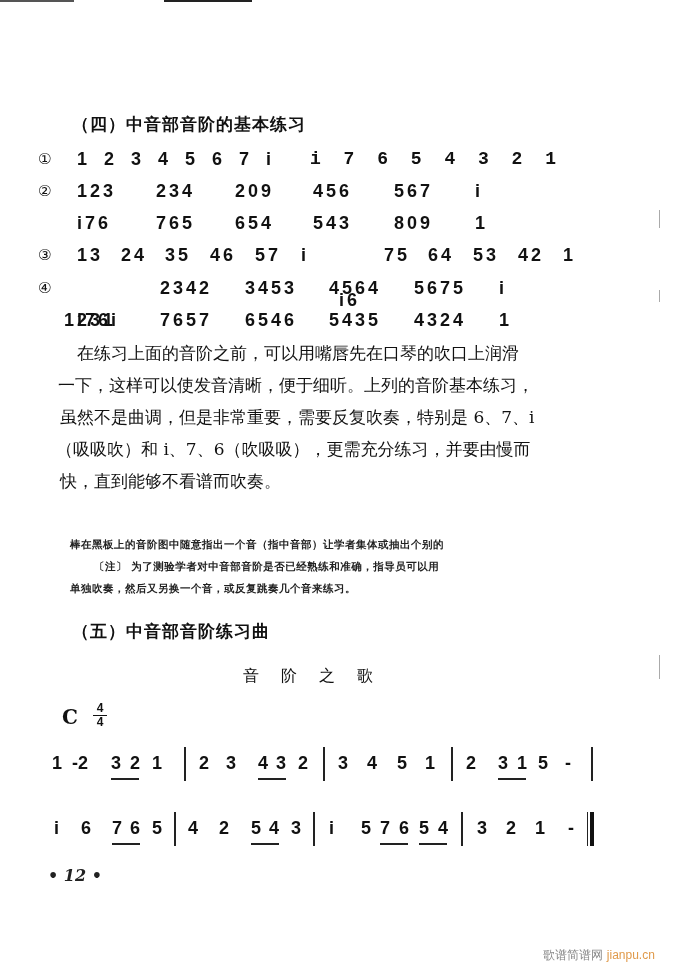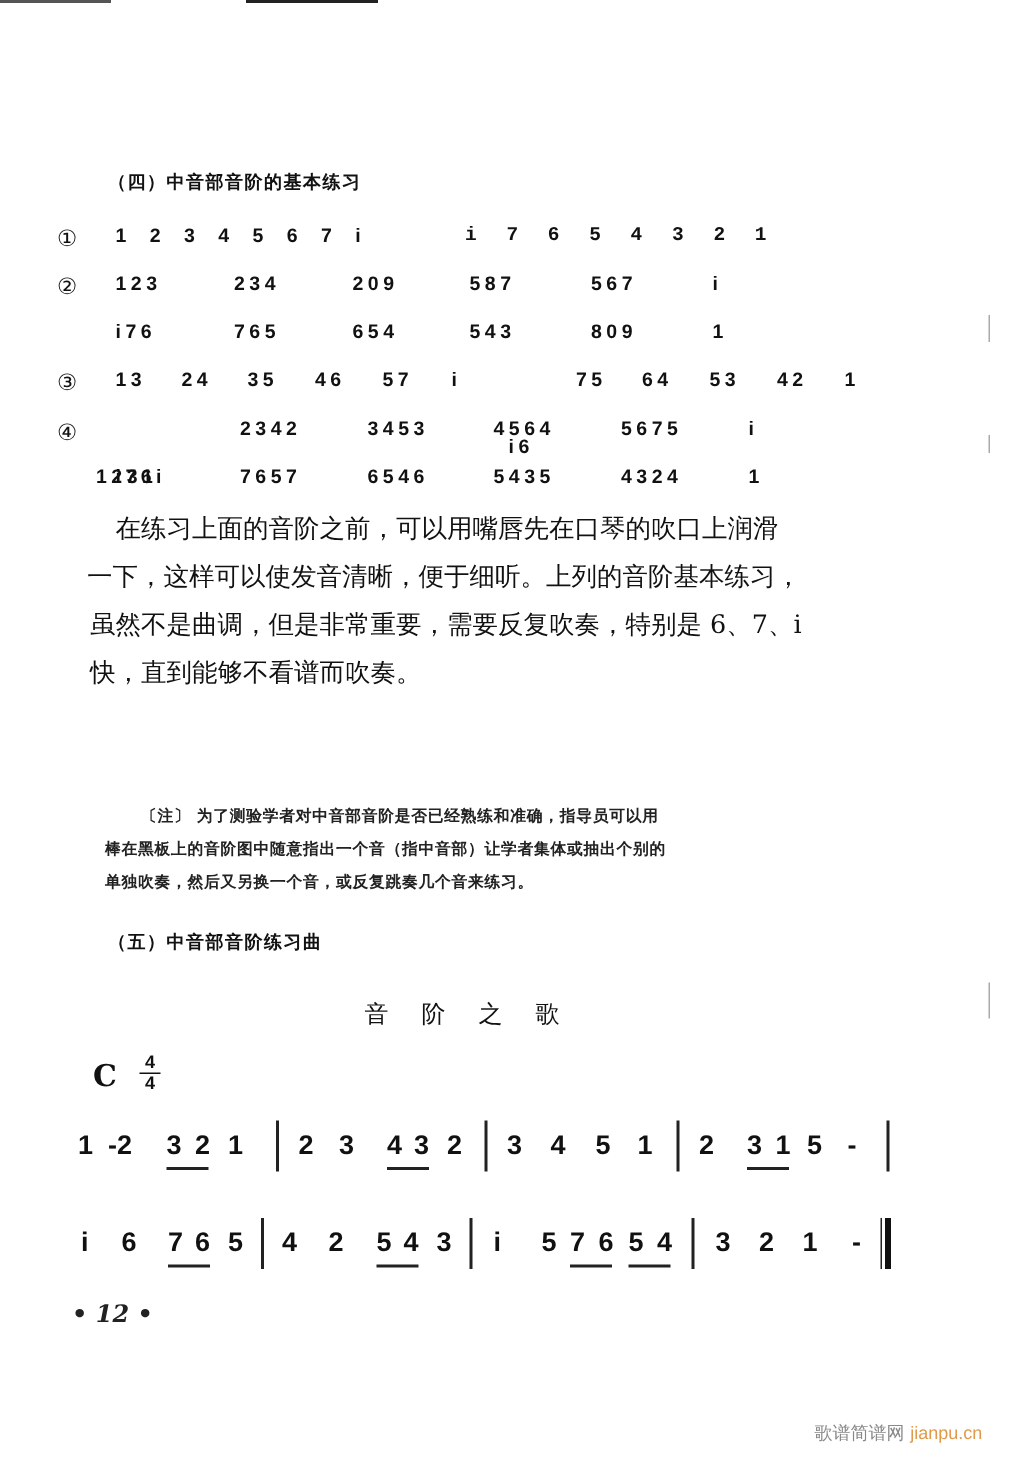--- a/index.html
+++ b/index.html
@@ -3,25 +3,25 @@
   <meta charset="utf-8">
   <style>
     * { margin: 0; padding: 0; box-sizing: border-box; }
     html, body { width: 690px; height: 975px; background: #ffffff; overflow: hidden; }
     body { position: relative; font-family: "DejaVu Sans", sans-serif; color: #111; }
 
     .topline { position: absolute; top: 0; height: 2px; background: #222; }
     .topline.l { left: 0; width: 74px; background: #555; }
     .topline.r { left: 164px; width: 88px; }
 
-    .heading { position: absolute; font-weight: bold; font-size: 12px; letter-spacing: 1px; color: #111; }
+    .heading { position: absolute; font-weight: bold; font-size: 17px; letter-spacing: 1px; color: #111; }
 
     .ex-row { position: absolute; left: 0; height: 22px; width: 690px; }
     .ex-num { position: absolute; left: 38px; top: 1px; font-size: 15px; color: #111; }
-    .ex-group { position: absolute; top: 0; font-family: "Liberation Sans", sans-serif; font-weight: bold; font-size: 13px; letter-spacing: 3px; white-space: pre; color: #111; }
+    .ex-group { position: absolute; top: 0; font-family: "Liberation Sans", sans-serif; font-weight: bold; font-size: 18px; letter-spacing: 3px; white-space: pre; color: #111; }
 
     .body-text { position: absolute; left: 60px; width: 560px; font-family: "DejaVu Serif", serif; font-size: 17px; line-height: 32px; color: #111; }
     .body-text p { white-space: nowrap; }
     .body-text p.indent { padding-left: 17px; }
 
     .note { position: absolute; left: 70px; width: 500px; font-size: 10.5px; line-height: 22px; font-weight: bold; color: #222; letter-spacing: 0.5px; }
     .note p { white-space: nowrap; }
 
     .song-title { position: absolute; top: 666px; left: 243px; font-family: "DejaVu Serif", serif; font-size: 16px; letter-spacing: 22px; color: #111; }
 
@@ -56,21 +56,21 @@
   <span class="ex-num">①</span>
   <span class="ex-group" style="left:77px; letter-spacing:6px;">1 2 3 4 5 6 7 i</span>
   <span class="ex-group" style="left:310px; letter-spacing:6px;font-family:Liberation Mono, monospace;">i 7 6 5 4 3 2 1</span>
 </div>
 
 <div class="ex-row" style="top:181px;">
   <span class="ex-num">②</span>
   <span class="ex-group" style="left:77px;">123</span>
   <span class="ex-group" style="left:156px;">234</span>
   <span class="ex-group" style="left:235px;">209</span>
-  <span class="ex-group" style="left:313px;">587</span>
+  <span class="ex-group" style="left:313px;">456</span>
   <span class="ex-group" style="left:394px;">567</span>
   <span class="ex-group" style="left:475px;">i</span>
 </div>
 
 <div class="ex-row" style="top:213px;">
   <span class="ex-group" style="left:77px;text-align:right;">i76</span>
   <span class="ex-group" style="left:156px;">765</span>
   <span class="ex-group" style="left:235px;">654</span>
   <span class="ex-group" style="left:313px;">543</span>
   <span class="ex-group" style="left:394px;">809</span>
@@ -109,26 +109,27 @@
   <span class="ex-group" style="left:245px;">6546</span>
   <span class="ex-group" style="left:329px;">5435</span>
   <span class="ex-group" style="left:414px;">4324</span>
   <span class="ex-group" style="left:499px;">1</span>
 </div>
 
 <div class="body-text" style="top:337px;">
   <p class="indent">在练习上面的音阶之前，可以用嘴唇先在口琴的吹口上润滑</p>
   <p style="margin-left:-2px;">一下，这样可以使发音清晰，便于细听。上列的音阶基本练习，</p>
   <p>虽然不是曲调，但是非常重要，需要反复吹奏，特别是 6、7、i</p>
+  <p style="margin-left:-4px;">（吸吸吹）和 i、7、6（吹吸吸），更需充分练习，并要由慢而</p>
   <p>快，直到能够不看谱而吹奏。</p>
 </div>
 
 <div class="note" style="top:533px;">
+  <p>棒在黑板上的音阶图中随意指出一个音（指中音部）让学者集体或抽出个别的</p>
   <p style="padding-left:24px;">〔注〕 为了测验学者对中音部音阶是否已经熟练和准确，指导员可以用</p>
-  <p>棒在黑板上的音阶图中随意指出一个音（指中音部）让学者集体或抽出个别的</p>
   <p>单独吹奏，然后又另换一个音，或反复跳奏几个音来练习。</p>
 </div>
 
 <div class="heading" style="top:620px; left:72px;">（五）中音部音阶练习曲</div>
 
 <div class="song-title">音阶之歌</div>
 
 <div class="key">C</div>
 <div class="timesig">
   <span>4</span>

